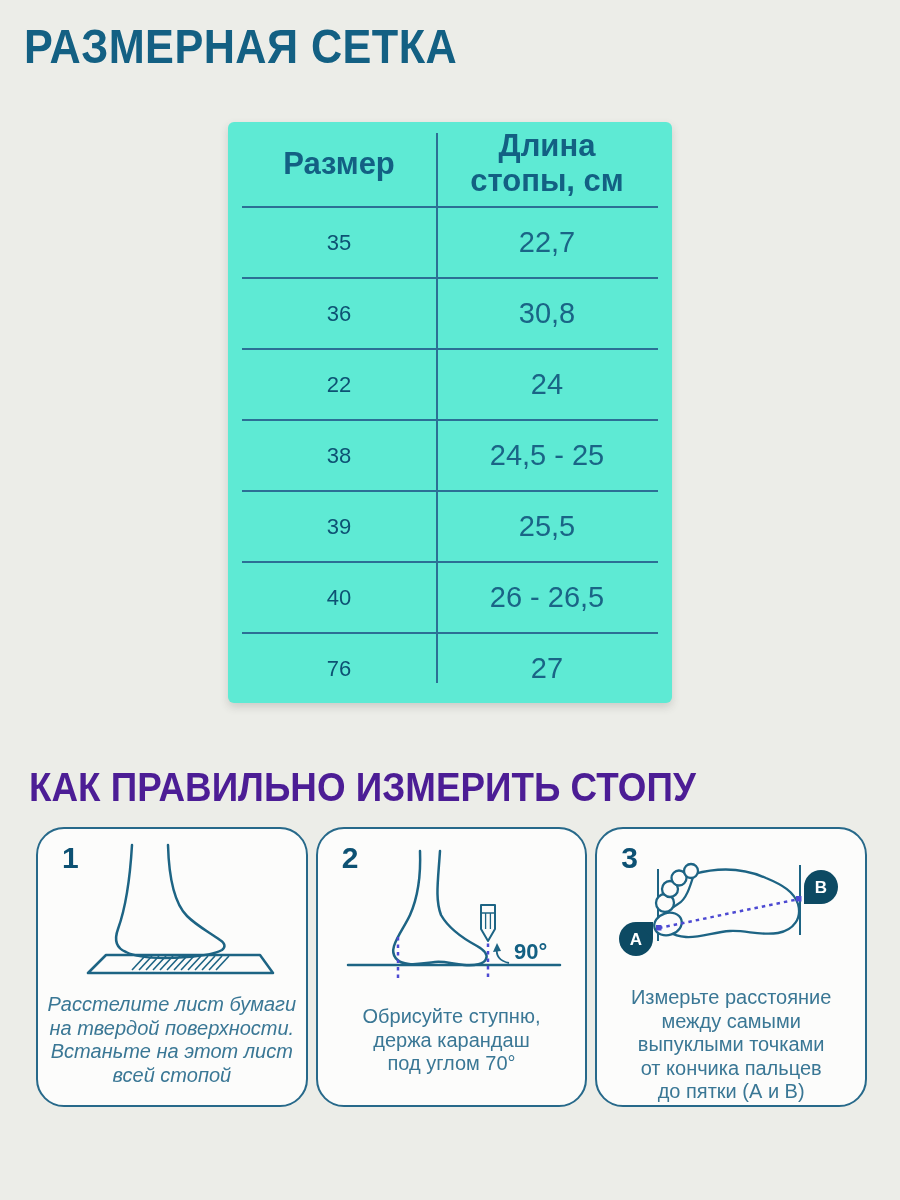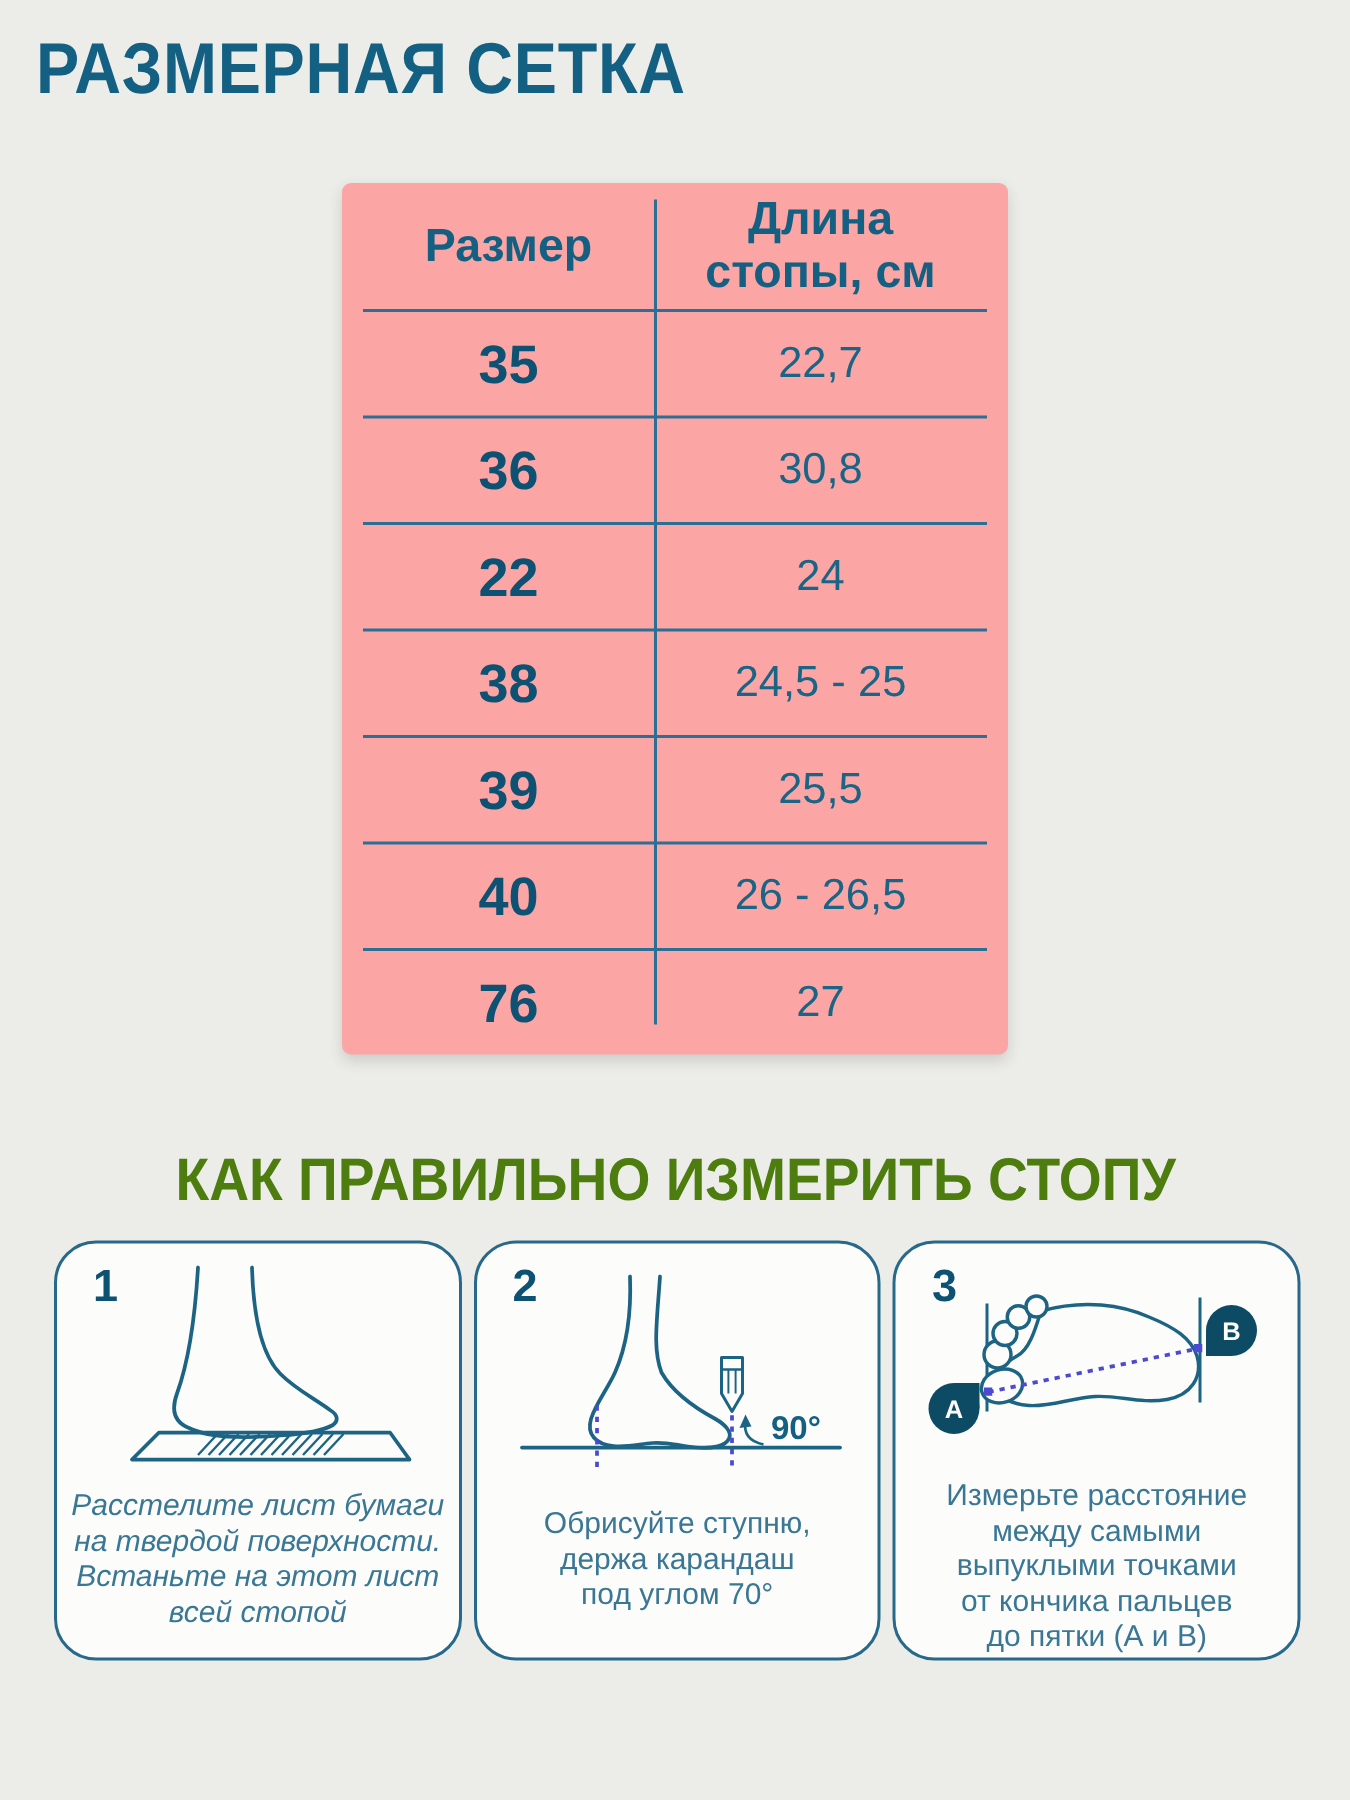--- a/index.html
+++ b/index.html
@@ -16,31 +16,30 @@
   
   h1 {
     margin-top:22px;
     text-align:left;
     font-size:48px; line-height:50px; font-weight:bold;
     color:#136083; letter-spacing:0.5px;
   }
   h1 .squeeze { display:inline-block; transform:scaleX(0.9); transform-origin:center; white-space:nowrap; }
   h2 {
     margin-top:62px;
-    text-align:center;
     font-size:40px; line-height:44px; font-weight:bold;
-    color:#4d7c0f;
+    color:#4c1d95;
   }
   h2 .squeeze { display:inline-block; transform:scaleX(0.92); transform-origin:center; white-space:nowrap; }
 
   
   .table-card {
     width:444px; height:581px;
     margin:50px auto 0;
-    background:#fca5a5;
+    background:#5eead4;
     border-radius:6px;
     box-shadow:0 4px 9px rgba(60,60,60,0.18);
     position:relative;
   }
   .vline {
     position:absolute; left:208px; top:11px; bottom:20px;
     width:2px; background:#2c6f95;
   }
   .t-header {
     height:84px; display:flex; align-items:center; padding:0 14px;
@@ -48,21 +47,21 @@
   .t-cell { display:flex; align-items:center; justify-content:center; text-align:center; }
   .t-cell.left  { width:194px; }
   .t-cell.right { flex:1; }
   .th { font-weight:bold; font-size:31px; color:#136083; }
   .th-wrap { max-width:165px; line-height:1.12;text-align:center; }
   .t-body { margin:0 14px; }
   .t-row {
     height:71px; display:flex; align-items:center;
     border-top:2px solid #2c6f95;
   }
-  .size-v { font-weight:bold; font-size:36px; color:#0d5173; }
+  .size-v { font-weight:normal; font-size:22px; color:#0d5173; }
   .len-v  { font-size:29px; color:#1a6486; }
 
   
   .steps {
     margin:18px 33px 0 36px;
     display:grid; grid-template-columns:1fr 1fr 1fr; gap:8px;
     height:280px;
   }
   .step {
     border:2px solid #27698a;

